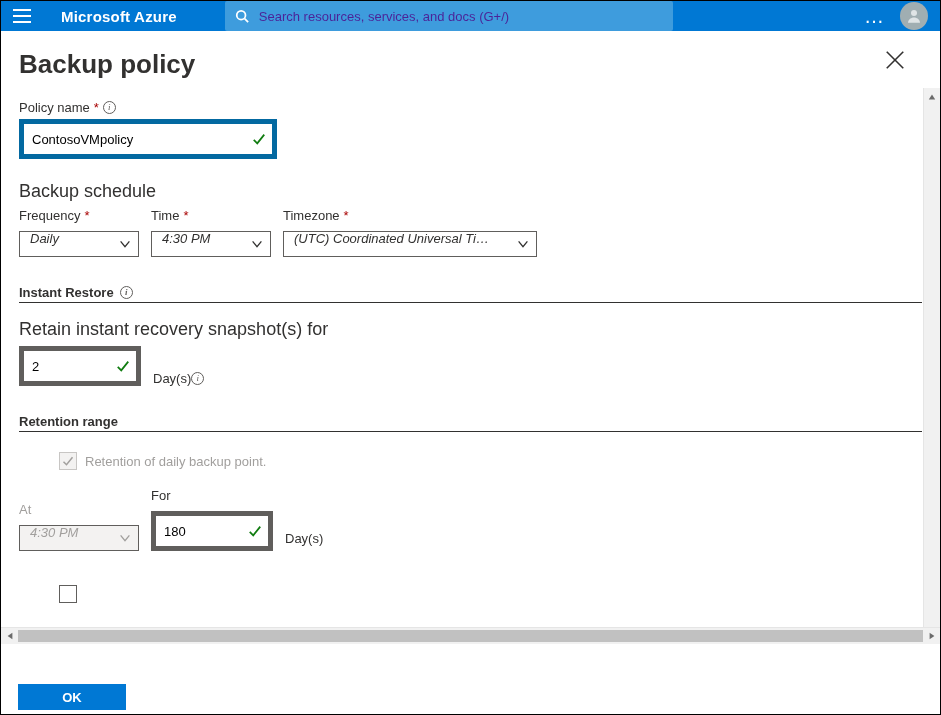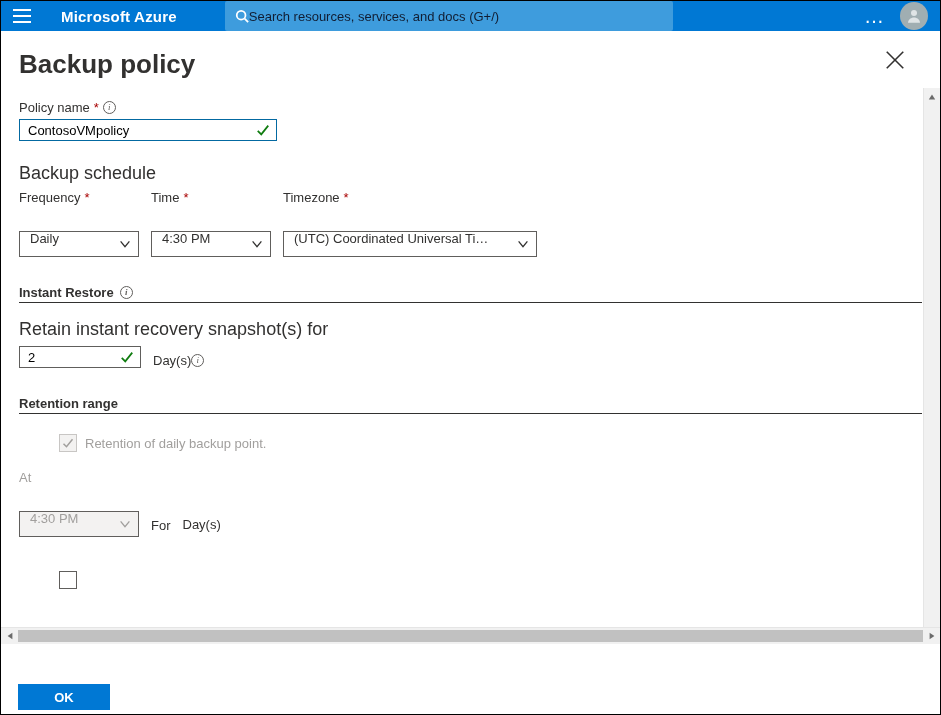--- a/index.html
+++ b/index.html
@@ -40,21 +40,21 @@
     align-items: center;
     margin-left: 48px;
     width: 448px;
     height: 30px;
     background: #3e9cdd;
     border-radius: 2px;
     padding: 0 10px;
     color: #fff;
   }
   .searchbox svg { width:14px; height:14px; fill:none; stroke:#fff; stroke-width:2; }
-  .searchbox .placeholder { color:#0f172a; font-size:13px; opacity:.95; }
+  .searchbox .placeholder { margin-left:10px; color:#4c1d95; font-size:13px; opacity:.95; }
   .top-spacer { flex:1; }
   .ellipsis { color:#fff; font-size:20px; letter-spacing:2px; margin-right:14px; cursor:pointer; }
   .avatar {
     width:28px; height:28px; border-radius:50%;
     background: #a0aeb2;
     display:flex; align-items:center; justify-content:center;
   }
   .avatar svg { width:18px; height:18px; fill:#dfe4e6; }
 
   
@@ -76,44 +76,45 @@
   .field-label { font-size:13px; color:#323130; margin-bottom:4px; display:flex; align-items:center; gap:4px; }
   .field-label.muted { color:#a19f9d; }
   .required { color:#a80000; }
   .info-circle {
     display:inline-flex; width:13px; height:13px; border:1px solid #605e5c; border-radius:50%;
     align-items:center; justify-content:center; font-size:9px; color:#605e5c; line-height:1;
     font-style: italic; font-family: Georgia, serif;
   }
 
   .validated-input {
-    height: 22px;
-    border: 1px solid #0369a1;
+    height: 40px;
+    border: 5px solid #0369a1;
     padding: 0 26px 0 8px;
     font-size:13px;
     position: relative;
     display:flex; align-items:center;
     width: 258px;
   }
   .validated-input.small { width:122px; border-color:#605e5c; }
   .validated-input input { border:none; outline:none; font-size:13px; width:100%; background:transparent; font-family:inherit; }
   .check {
     position:absolute; right:6px; top:50%; transform:translateY(-50%);
     width:14px; height:14px;
   }
   .check svg { width:100%; height:100%; stroke:#107c10; fill:none; stroke-width:2; }
 
   .section-label { font-size:18px; margin: 22px 0 6px 0; }
   .schedule-row { display:flex; gap:12px; align-items:flex-end; }
-  .sched-col { display:flex; flex-direction:column; gap:22px; }
+  .sched-col { display:flex; flex-direction:column; gap:4px; }
 
   .dropdown {
     height:26px; border:1px solid #605e5c; display:flex; align-items:center;
     padding:0 26px 12px 10px; position:relative; background:#fff; font-size:13px;
     cursor:pointer;
+    font-style:italic;
   }
   .dropdown.disabled { background:#f3f2f1; color:#a19f9d; cursor:default; }
   .dropdown .chev {
     position:absolute; right:6px; top:50%; transform:translateY(-50%);
     width:14px; height:14px;
   }
   .dropdown .chev svg { width:100%; height:100%; stroke:#323130; fill:none; stroke-width:1.5; }
   .dropdown.disabled .chev svg { stroke:#a19f9d; }
 
   .w-freq { width:120px; }
@@ -153,21 +154,21 @@
     background:#f1f1f1; border-top:1px solid #e5e5e5;
     display:flex; align-items:center;
   }
   .h-scroll .arrow { width:17px; height:17px; display:flex; align-items:center; justify-content:center; }
   .h-scroll .arrow svg { width:8px; height:8px; fill:#6b6b6b; }
   .h-scroll .track { flex:1; position:relative; height:100%; }
   .h-scroll .thumb { position:absolute; left:0; right:0; top:2px; bottom:2px; background:#c1c1c1; }
 
   .footer-btn {
     position:absolute; bottom:5px; left:18px;
-    width:92px; height:26px; background:#0078d4; color:#fff;
+    width:108px; height:26px; background:#0078d4; color:#fff;
     display:flex; align-items:center; justify-content:center;
     font-size:13px; font-weight:600; cursor:pointer;
   }
 </style>
 </head>
 <body>
 
 <div class="topbar">
   <div class="hamburger">
     <span></span>
@@ -295,20 +296,26 @@
         <div class="field-label muted">At</div>
         <div class="dropdown w-time disabled">
           <span>4:30 PM</span>
           <span class="chev"><svg viewBox="0 0 16 16">
                 <polyline points="3,5 8,11 13,5"></polyline>
               </svg></span>
         </div>
       </div>
       <div class="sched-col">
         <div class="field-label">For</div>
+        <div class="validated-input small">
+          <input type="text" value="180" style="">
+          <span class="check"><svg viewBox="0 0 16 16">
+                <polyline points="2,9 6,13 14,3"></polyline>
+              </svg></span>
+        </div>
       </div>
       <div class="unit" style="height:26px">Day(s)</div>
     </div>
 
     <div class="cb-row" style="margin-top:34px">
       <div class="cb"></div>
     </div>
 
   </div>
 

